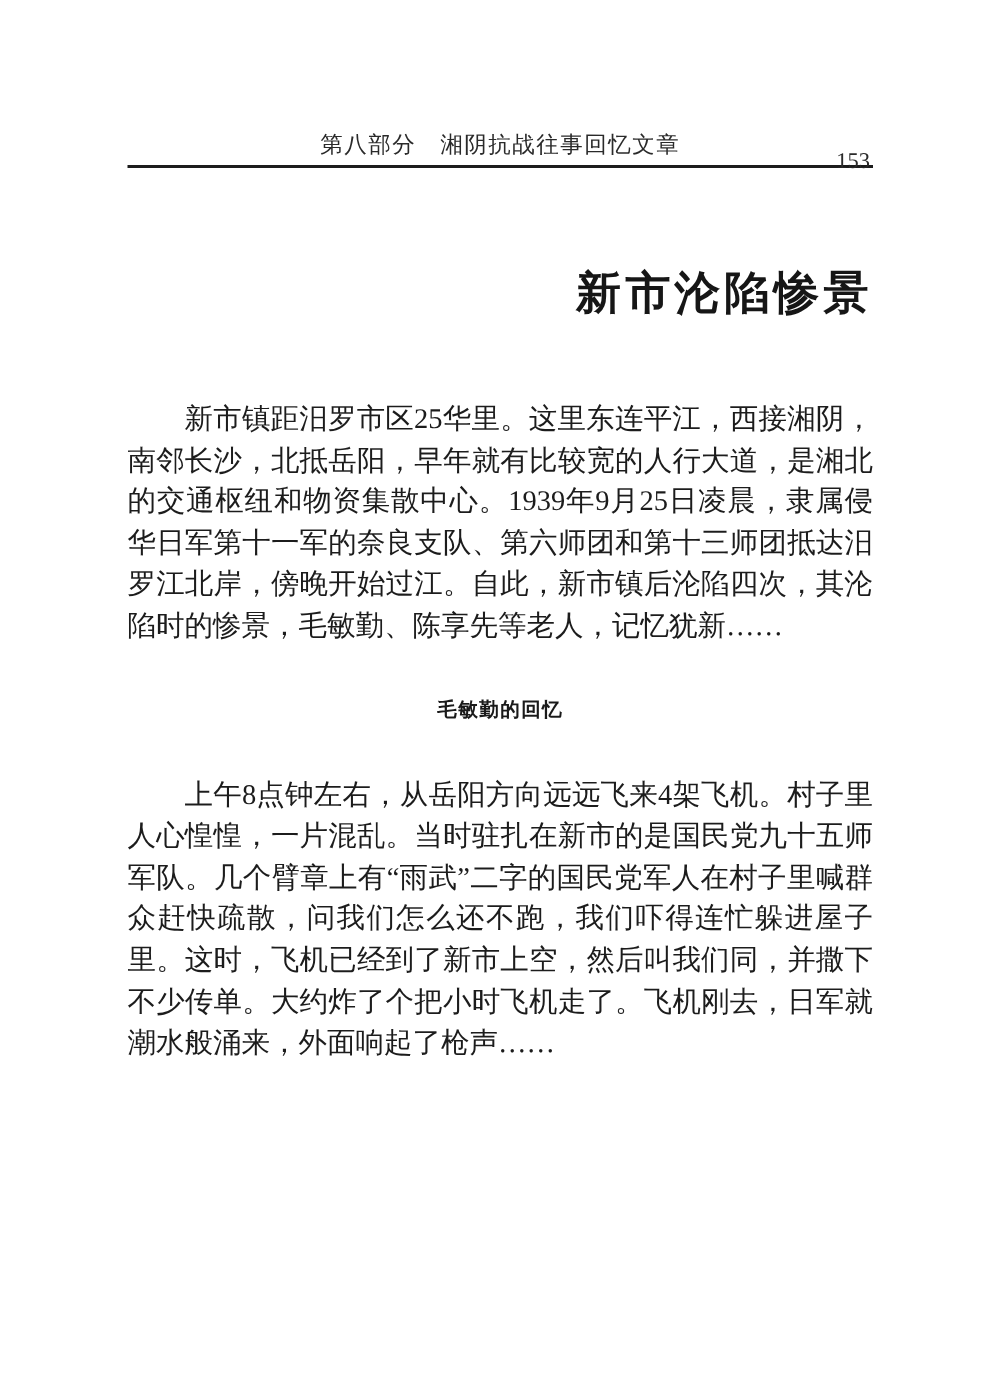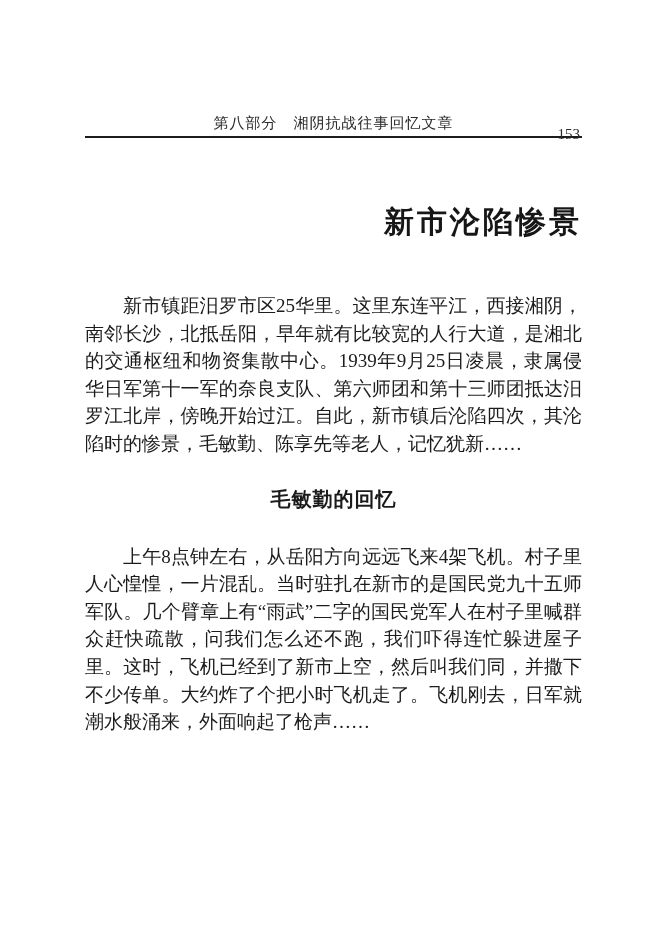--- a/index.html
+++ b/index.html
@@ -12,21 +12,21 @@
     width: 665px;
     height: 929px;
     background: #ffffff;
     color: #1c1c1c;
     font-family: "Liberation Serif", "DejaVu Serif", serif;
     overflow: hidden;
     box-sizing: border-box;
   }
   .running-head {
     margin: 0 83px 0 85px;
-    padding-top: 114px;
+    padding-top: 88px;
   }
   .head-row {
     position: relative;
     text-align: center;
     font-size: 15px;
     line-height: 18px;
     letter-spacing: 1px;
     color: #2a2a2a;
     white-space: nowrap;
   }
@@ -66,21 +66,21 @@
     text-align: justify;
     text-justify: inter-ideograph;
     text-indent: 2em;
     color: #1c1c1c;
     word-break: break-all;
   }
   .section-heading {
     margin: 28px 0 31px 0;
     text-align: center;
     font-family: "Liberation Sans", "DejaVu Sans", sans-serif;
-    font-size: 20px;
+    font-size: 13px;
     font-weight: bold;
     letter-spacing: 1px;
     line-height: 26px;
     color: #1a1a1a;
   }
 </style>
 </head>
 <body>
 
 <div class="page">

